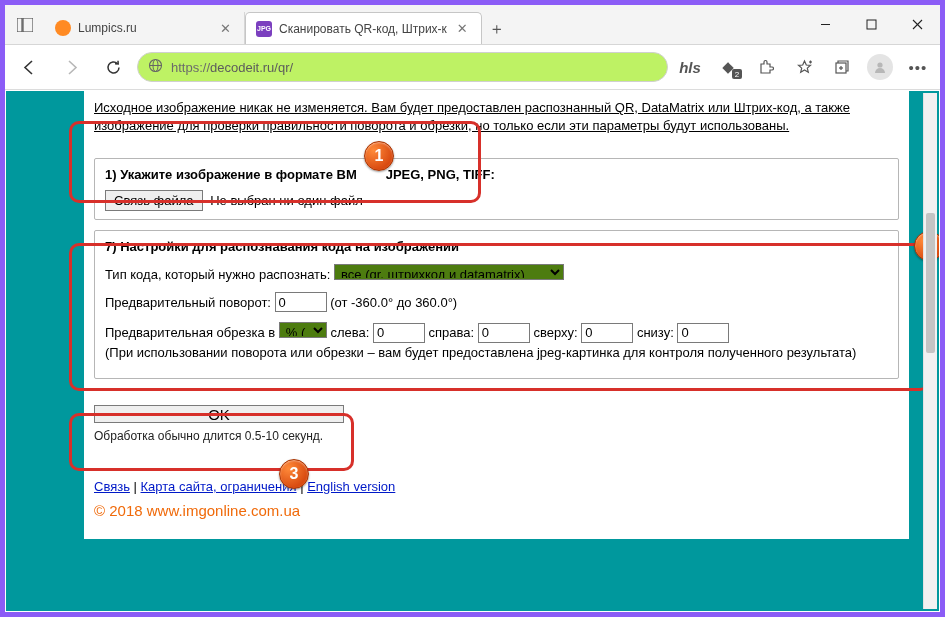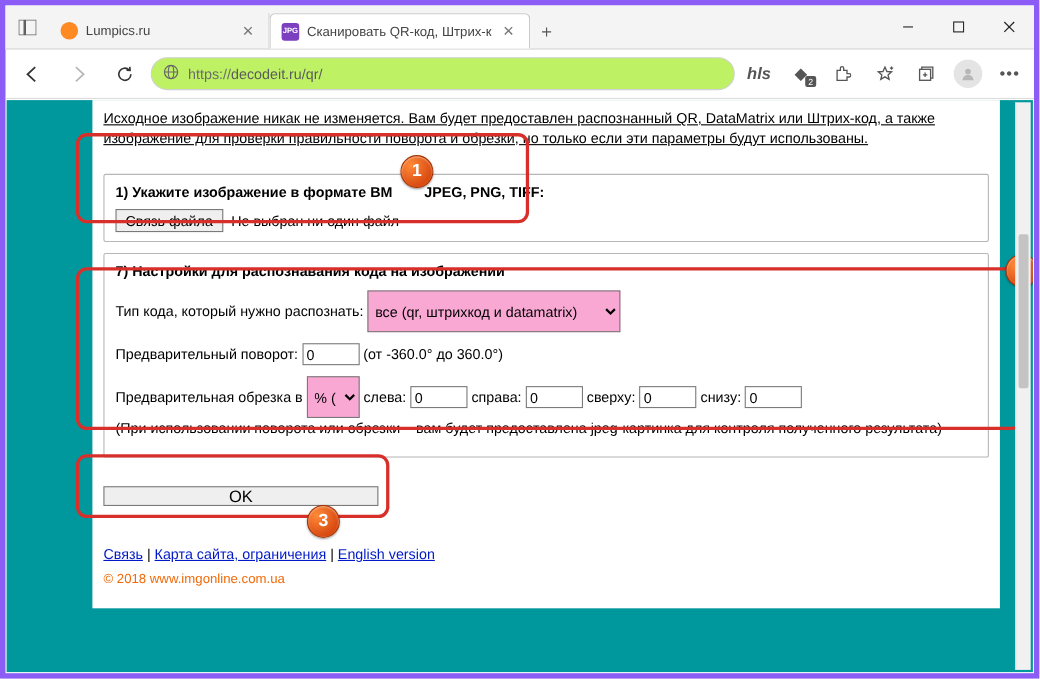--- a/index.html
+++ b/index.html
@@ -28,27 +28,27 @@
 .avatar { width: 26px; height: 26px; border-radius: 50%; background: #e4e4e4; display: flex; align-items: center; justify-content: center; color: #999; font-size: 13px; }
 .viewport { position: absolute; top: 86px; left: 1px; right: 1px; bottom: 1px; background: #00989d; overflow: hidden; }
 .page { position:absolute; left:78px; right:30px; top:0; background:#fff; padding:8px 10px 20px; font-size:13px; color:#000; }
 .page p.intro { margin: 0 0 24px; line-height: 1.35; text-decoration: underline; }
 .section { border: 1px solid #b6b6b6; border-radius: 2px; padding: 8px 10px; margin: 8px 0 10px; position: relative; }
 .section .head { font-weight: bold; margin-bottom: 8px; }
 .filebtn { display: inline-block; border: 1px solid #7a7a7a; background: #efefef; padding: 2px 8px; font-size: 13px; cursor: pointer; }
 .filestatus { margin-left: 4px; }
 .row { margin: 10px 0; }
 .row input[type=text] { border: 1px solid #7a7a7a; padding: 1px 3px; font-size: 13px; height: 20px; }
-.row select { border: 1px solid #7a7a7a; background: #f9a8d4; padding: 1px 2px; font-size: 13px; height: 38px; }
+.row select { border: 1px solid #7a7a7a; background: #4d7c0f; padding: 1px 2px; font-size: 13px; height: 16px; }
 .okbtn { width: 250px; height: 18px; border: 1px solid #7a7a7a; background: #efefef; font-size: 15px; cursor: pointer; }
 .processing { font-size: 12px; color: #222; margin-top: 6px; }
 .hr { border: none; margin: 30px 0 6px; }
 .footerlinks { font-size: 13px; }
 .footerlinks a { color: #0019c8; text-decoration: underline; }
-.copyright { color: #f06a0a; font-size: 12px; margin-top: 8px; }
+.copyright { color: #f06a0a; font-size: 15px; margin-top: 8px; }
 .hl { position: absolute; border: 3px solid #d7302a; border-radius: 10px; pointer-events: none; }
 .numball { position: absolute; width: 30px; height: 30px; border-radius: 50%; background: radial-gradient(circle at 30% 30%, #ff8a39, #d94b11 70%); color: #fff; font-weight: bold; font-size: 16px; display: flex; align-items: center; justify-content: center; border: 1px solid #a83300; box-shadow: 0 1px 2px rgba(0,0,0,.4), inset 0 1px 2px rgba(255,255,255,.5); pointer-events: none; }
 .dots { letter-spacing: 1px; }
 .scrollbar { position:absolute; right:2px; top:2px; bottom:2px; width:14px; background:#f1f1f1; border-left:1px solid #e2e2e2; }
 .scrollbar .thumb { position:absolute; left:2px; right:2px; top:120px; height:140px; background:#c4c4c4; border-radius:2px; }
 </style>
 </head>
 <body>
 
 <div class="window">
@@ -188,20 +188,21 @@
           <input type="text" style="width: 52px;" value="0">
           <span>снизу:</span>
           <input type="text" style="width: 52px;" value="0">
         </div>
         <div class="row note" style="margin-top:0">(При использовании поворота или обрезки – вам будет предоставлена jpeg-картинка для контроля полученного результата)</div>
       </div>
 
       <div style="margin:26px 0 4px">
         <button class="okbtn">OK</button>
       </div>
+      <div class="processing">Обработка обычно длится 0.5-10 секунд.</div>
 
       <hr class="hr">
       <div class="footerlinks">
         <a href="#">Связь</a><span> | </span><a href="#">Карта сайта, ограничения</a><span> | </span><a href="#">English version</a>
       </div>
       <div class="copyright">© 2018 www.imgonline.com.ua</div>
 
       <div class="hl" style="left:-15px; top:30px; width:412px; height:82px;"></div>
       <div class="hl" style="left:-15px; top:152px; width:861px; height:148px;"></div>
       <div class="hl" style="left:-15px; top:322px; width:285px; height:58px;"></div>

